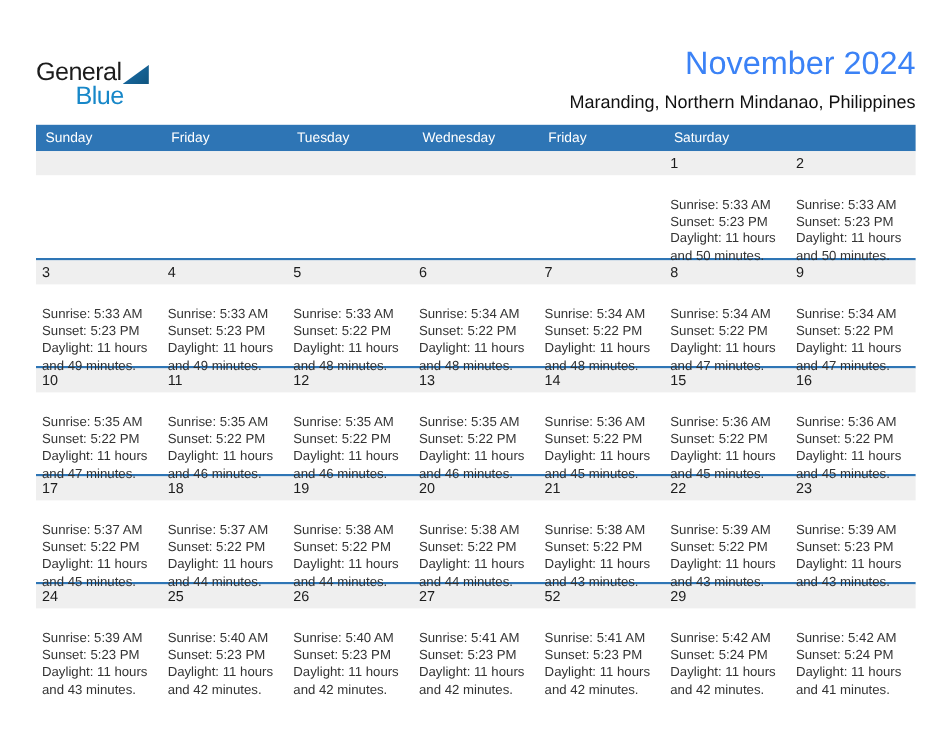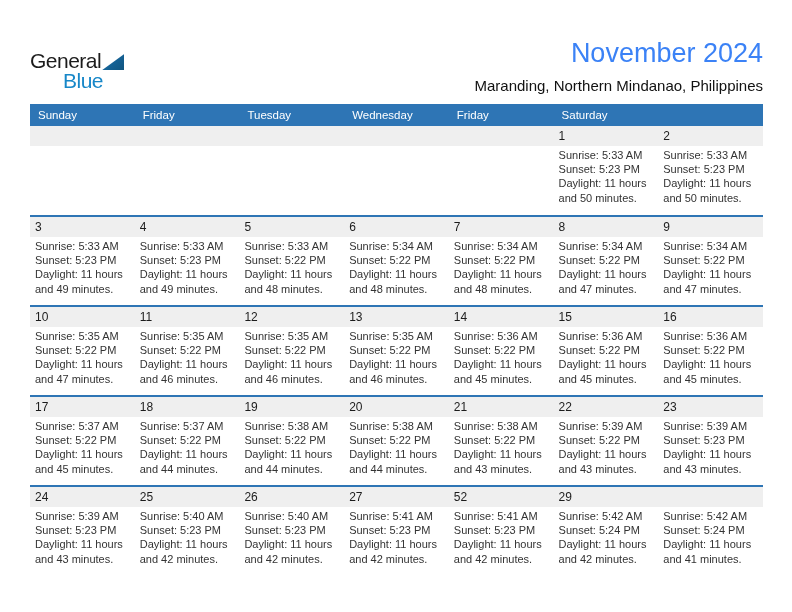--- a/index.html
+++ b/index.html
@@ -54,21 +54,21 @@
     display: grid; grid-template-columns: repeat(7, 1fr);
     background: var(--date-strip-bg, #efefef);
     height: 20px;
   }
   .date-cell {
     font-size: 12px; line-height: 20px; color: #1c1c1c;
     padding-left: 5px; white-space: nowrap;
   }
   .details-row {
     display: grid; grid-template-columns: repeat(7, 1fr);
-    padding-top: 2px;
+    padding-top: 18px;
   }
   .detail-cell { padding-left: 5px; overflow: hidden; }
   .detail-line {
     font-size: 11px; line-height: 14.2px; color: #333333;
     white-space: nowrap;
   }
 </style>
 </head>
 <body>
 

